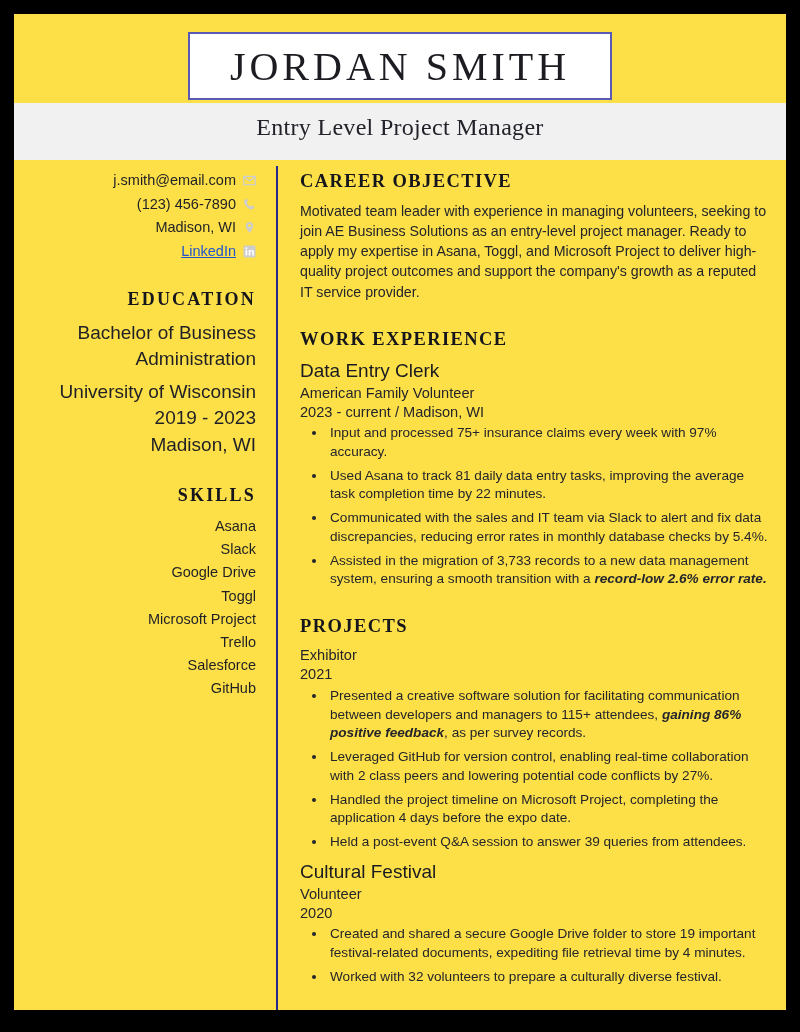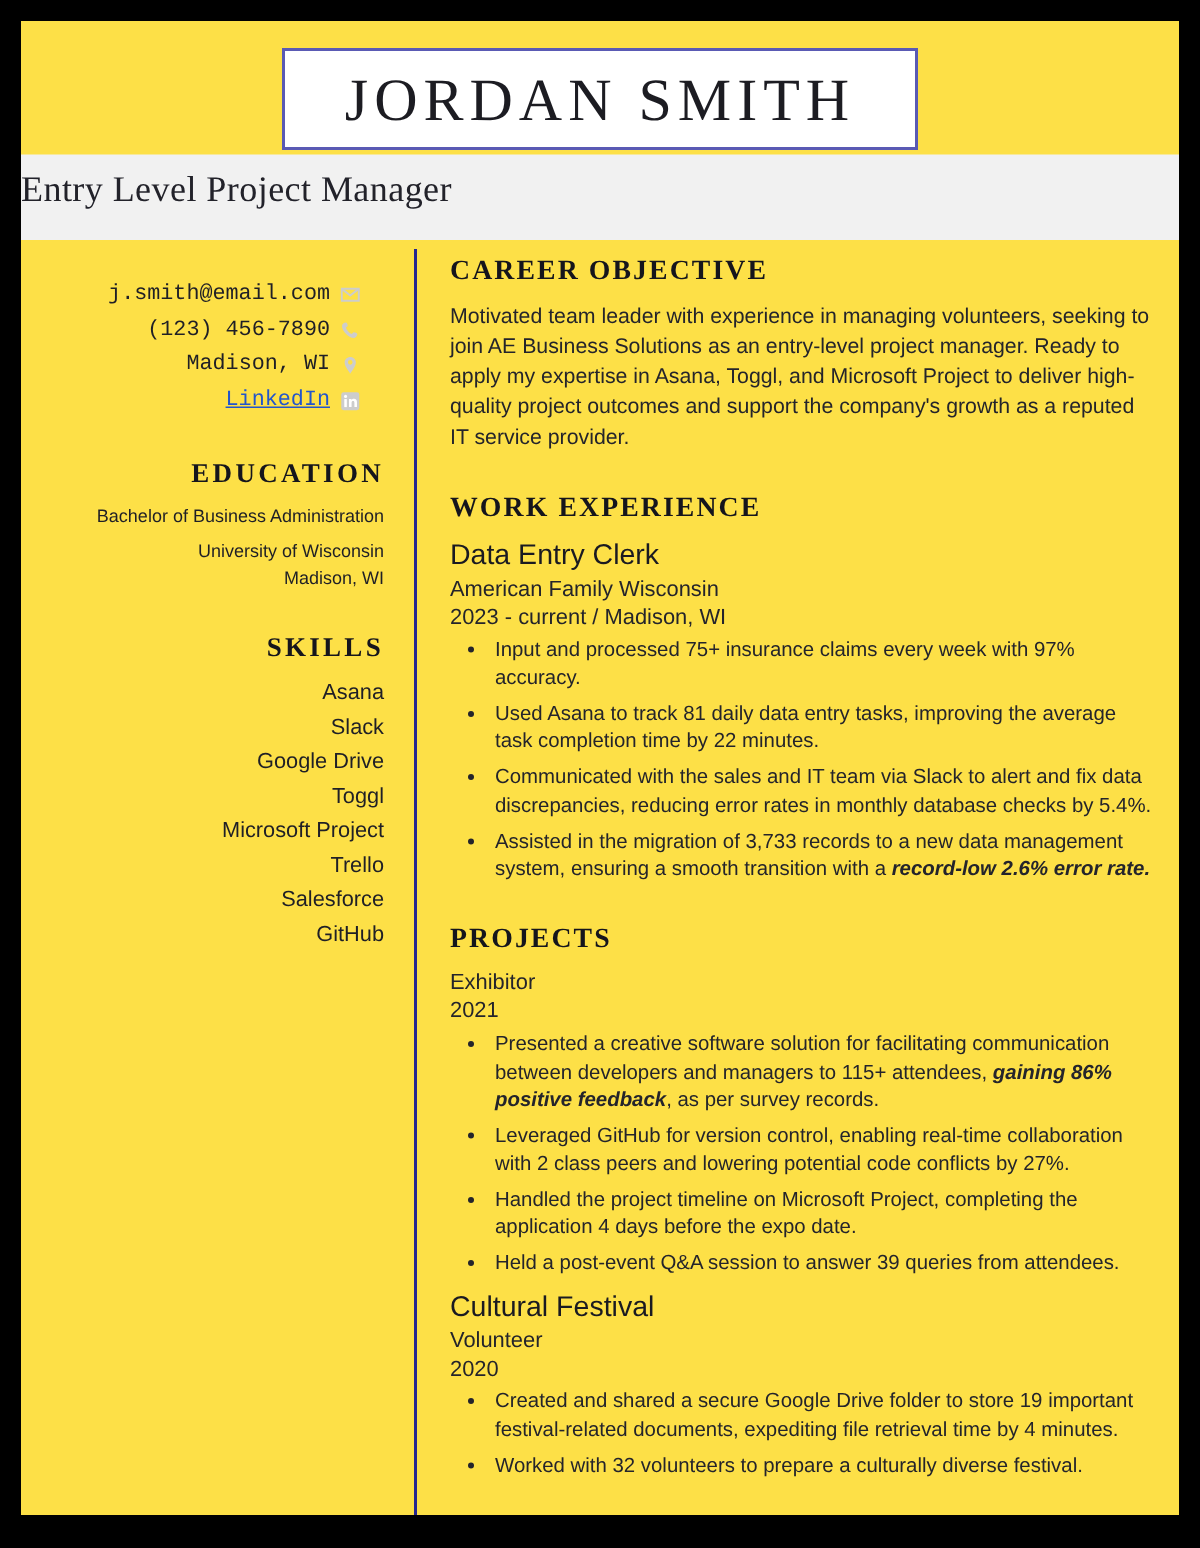--- a/index.html
+++ b/index.html
@@ -62,20 +62,21 @@
     font-size: 40px;
     letter-spacing: 4px;
     color: #1c1c22;
     white-space: nowrap;
   }
   .job-title {
     position: absolute;
     left: 0;
     right: 0;
     top: 100px;
+    text-align: center;
     font-family: "Liberation Serif", serif;
     font-size: 24px;
     color: #22222a;
     letter-spacing: 0.3px;
   }
 
   
   .body-zone {
     position: relative;
     display: flex;
@@ -109,23 +110,22 @@
     letter-spacing: 2.2px;
     color: #15151c;
     margin: 0 0 10px 0;
     text-transform: uppercase;
   }
   .side-heading.gap {
     margin-top: 28px;
   }
   .contact-list {
     list-style: none;
-    margin: 16px;
+    margin: 0;
     padding: 0;
-    font-family: Liberation Mono, monospace;
   }
   .contact-row {
     display: flex;
     align-items: center;
     justify-content: flex-end;
     gap: 7px;
     margin-bottom: 4px;
     font-size: 14.5px;
     color: #1f1f26;
     line-height: 1.35;
@@ -135,21 +135,21 @@
     text-decoration: underline;
   }
   .ic {
     width: 13px;
     height: 13px;
     flex: 0 0 13px;
     display: inline-block;
     fill: #cdcdcd;
   }
   .edu-block {
-    font-size: 12px;
+    font-size: 19px;
     color: #1f1f26;
     line-height: 1.35;
   }
   .edu-line { margin-bottom: 1px; }
   .edu-line.spaced { margin-top: 7px; }
   .skills-list {
     list-style: none;
     margin: 0;
     padding: 0;
     font-size: 14.5px;
@@ -257,20 +257,21 @@
                 <circle cx="4.15" cy="4" r="1.25" fill="#ffffff"></circle>
                 <path d="M7 6.2h2v.9c.4-.7 1.2-1.1 2.1-1.1 1.7 0 2.4 1 2.4 2.9v3.9h-2.1V9.3c0-1-.3-1.5-1.1-1.5-.8 0-1.2.5-1.2 1.5v3.5H7z" fill="#ffffff"></path>
               </svg>
           </li>
         </ul>
 
         <h2 class="side-heading gap">EDUCATION</h2>
         <div class="edu-block">
           <div class="edu-line">Bachelor of Business Administration</div>
           <div class="edu-line spaced">University of Wisconsin</div>
+          <div class="edu-line">2019 - 2023</div>
           <div class="edu-line">Madison, WI</div>
         </div>
 
         <h2 class="side-heading gap">SKILLS</h2>
         <ul class="skills-list">
           <li>Asana</li>
           <li>Slack</li>
           <li>Google Drive</li>
           <li>Toggl</li>
           <li>Microsoft Project</li>
@@ -283,21 +284,21 @@
       <div class="divider"></div>
 
       <div class="col-right">
 
         <h2 class="main-heading">CAREER OBJECTIVE</h2>
         <p class="objective-text">Motivated team leader with experience in managing volunteers, seeking to join AE Business Solutions as an entry-level project manager. Ready to apply my expertise in Asana, Toggl, and Microsoft Project to deliver high-quality project outcomes and support the company's growth as a reputed IT service provider.</p>
 
         <h2 class="main-heading gap">WORK EXPERIENCE</h2>
         <div class="entry-block">
           <div class="entry-title">Data Entry Clerk</div>
-          <div class="entry-org">American Family Wisconsin</div>
+          <div class="entry-org">American Family Volunteer</div>
           <div class="entry-meta">2023 - current  /  Madison, WI</div>
           <ul class="bullets">
               <li>Input and processed 75+ insurance claims every week with 97% accuracy.</li>
               <li>Used Asana to track 81 daily data entry tasks, improving the average task completion time by 22 minutes.</li>
               <li>Communicated with the sales and IT team via Slack to alert and fix data discrepancies, reducing error rates in monthly database checks by 5.4%.</li>
               <li>Assisted in the migration of 3,733 records to a new data management system, ensuring a smooth transition with a <em class="emph">record-low 2.6% error rate.</em></li>
             </ul>
         </div>
 
         <h2 class="main-heading gap">PROJECTS</h2>

